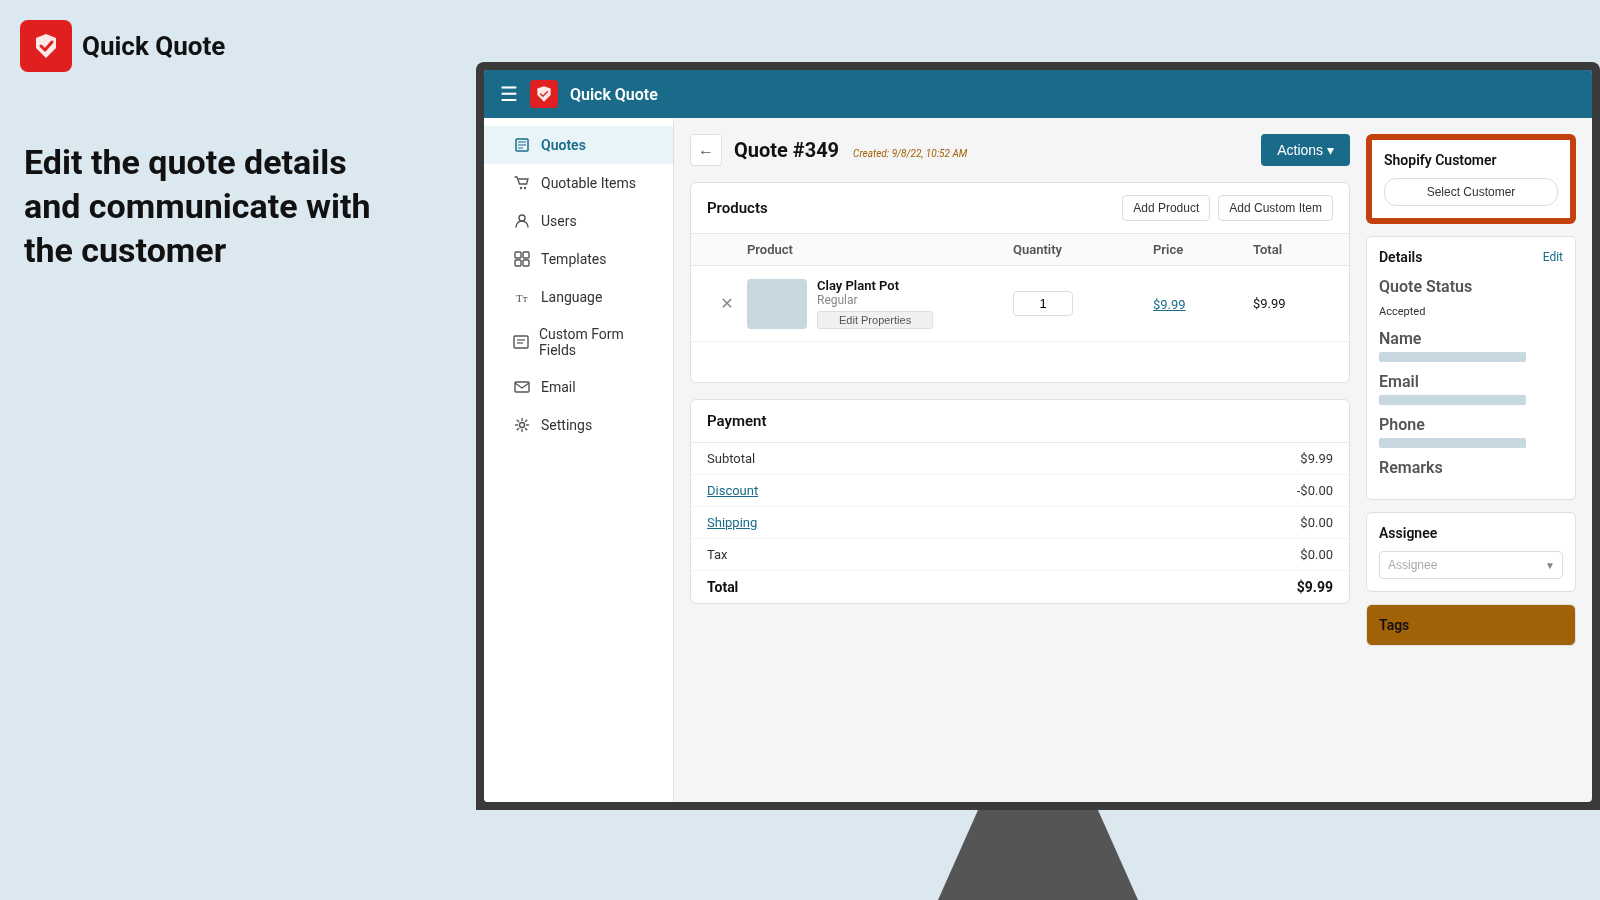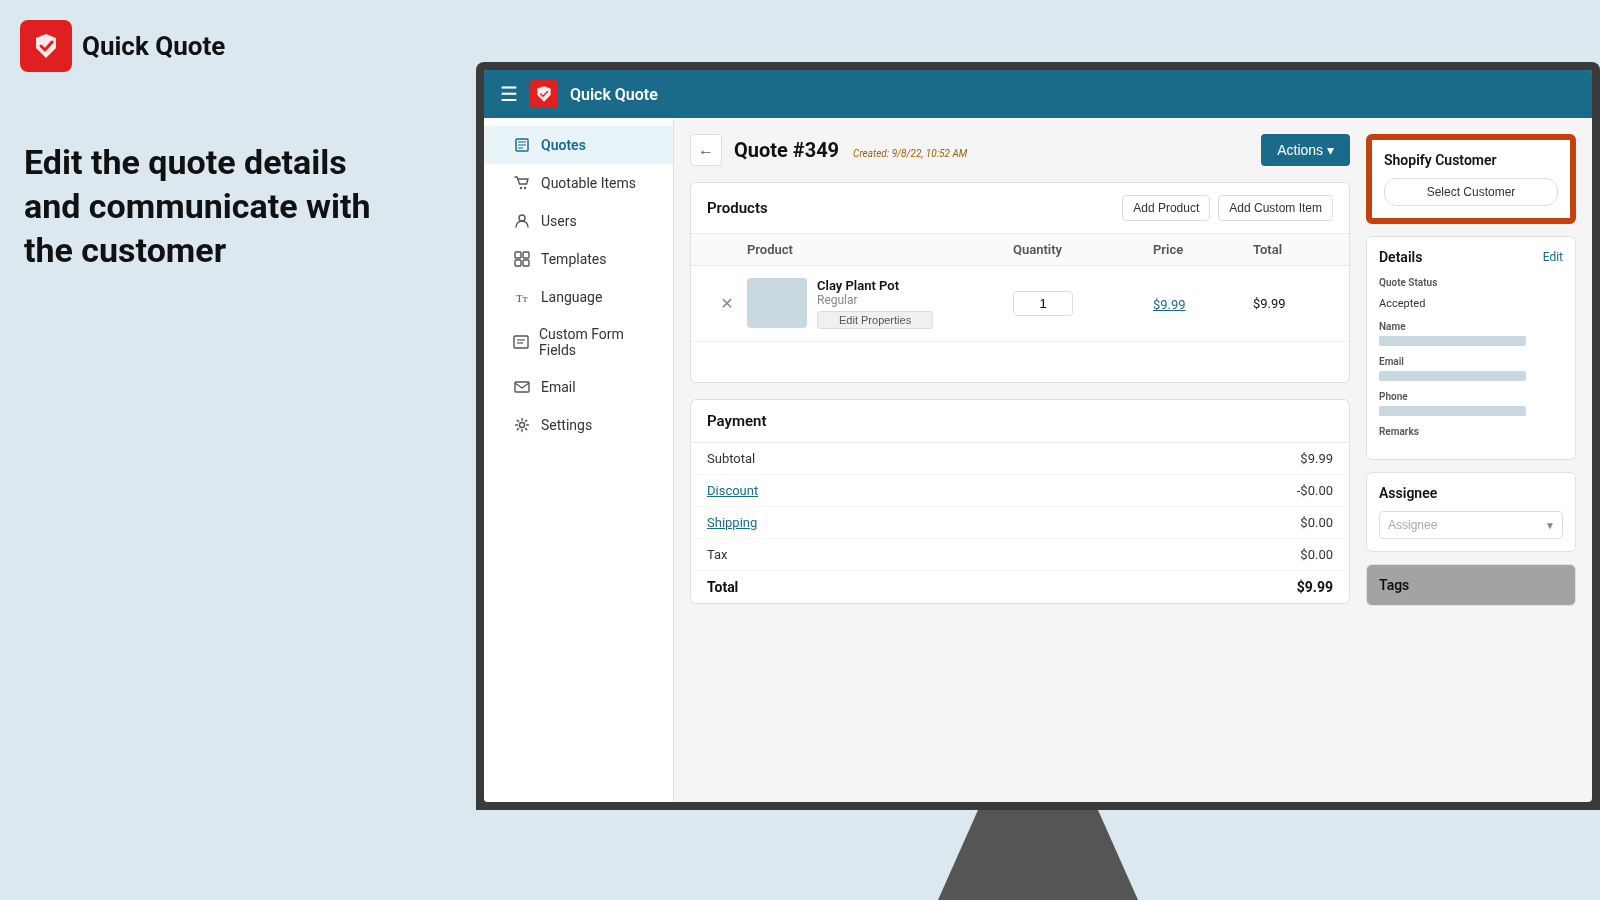--- a/index.html
+++ b/index.html
@@ -288,21 +288,21 @@
     }
     .product-img {
       width: 60px;
       height: 50px;
       background: #c8d8e0;
       border-radius: 4px;
     }
     .product-info {
       display: flex;
       gap: 10px;
-      align-items: flex-start;
+      align-items: flex-end;
     }
     .product-details { flex: 1; }
     .product-name { font-size: 13px; font-weight: 600; color: #111; }
     .product-variant { font-size: 12px; color: #888; }
     .edit-props-btn {
       font-size: 11px;
       color: #555;
       background: #f0f0f0;
       border: 1px solid #ddd;
       border-radius: 3px;
@@ -399,21 +399,21 @@
     .edit-link {
       color: #1a6b8a;
       font-size: 12px;
       cursor: pointer;
       text-decoration: none;
     }
     .detail-field {
       margin-bottom: 10px;
     }
     .detail-label {
-      font-size: 10px;
+      font-size: 16px;
       font-weight: 600;
       color: #555;
       margin-bottom: 4px;
     }
     .detail-value {
       font-size: 12px;
       color: #111;
     }
     .detail-bar {
       height: 10px;
@@ -463,21 +463,21 @@
       right: 8px;
       top: 50%;
       transform: translateY(-50%);
       font-size: 10px;
       color: #888;
       pointer-events: none;
     }
 
     
     .tags-card {
-      background: #a3a3a3;
+      background: #a16207;
       border: 1px solid #e0e0e0;
       border-radius: 6px;
       padding: 12px;
     }
     .tags-title {
       font-size: 14px;
       font-weight: 600;
       color: #111;
     }
   </style>

